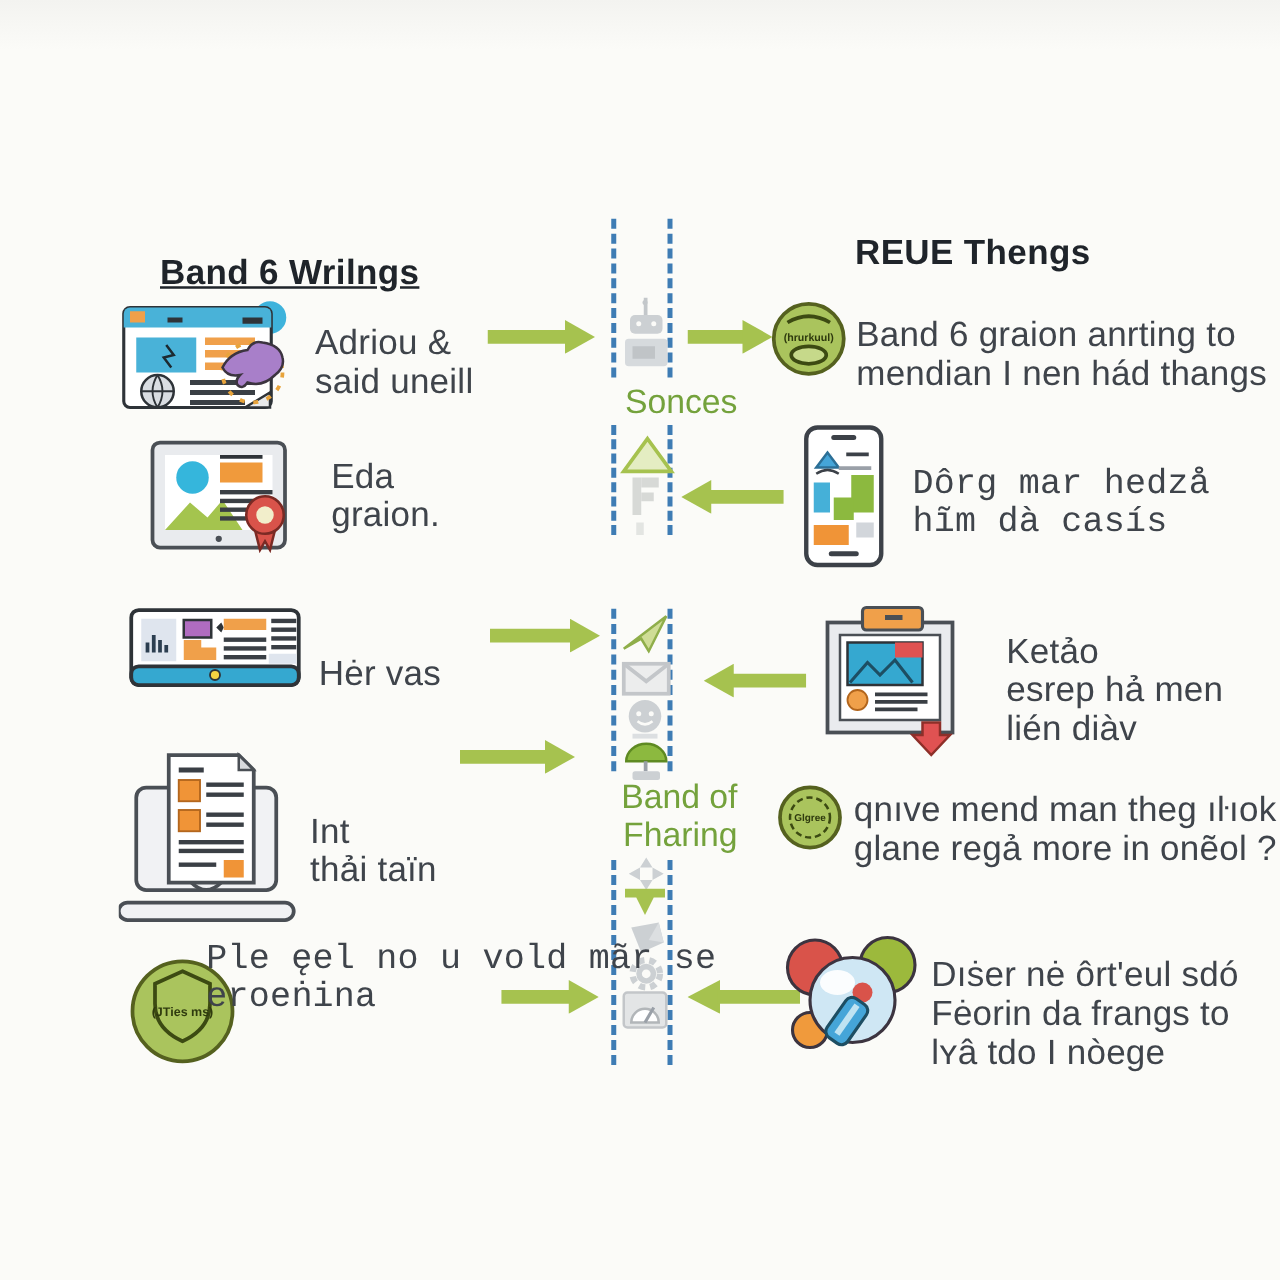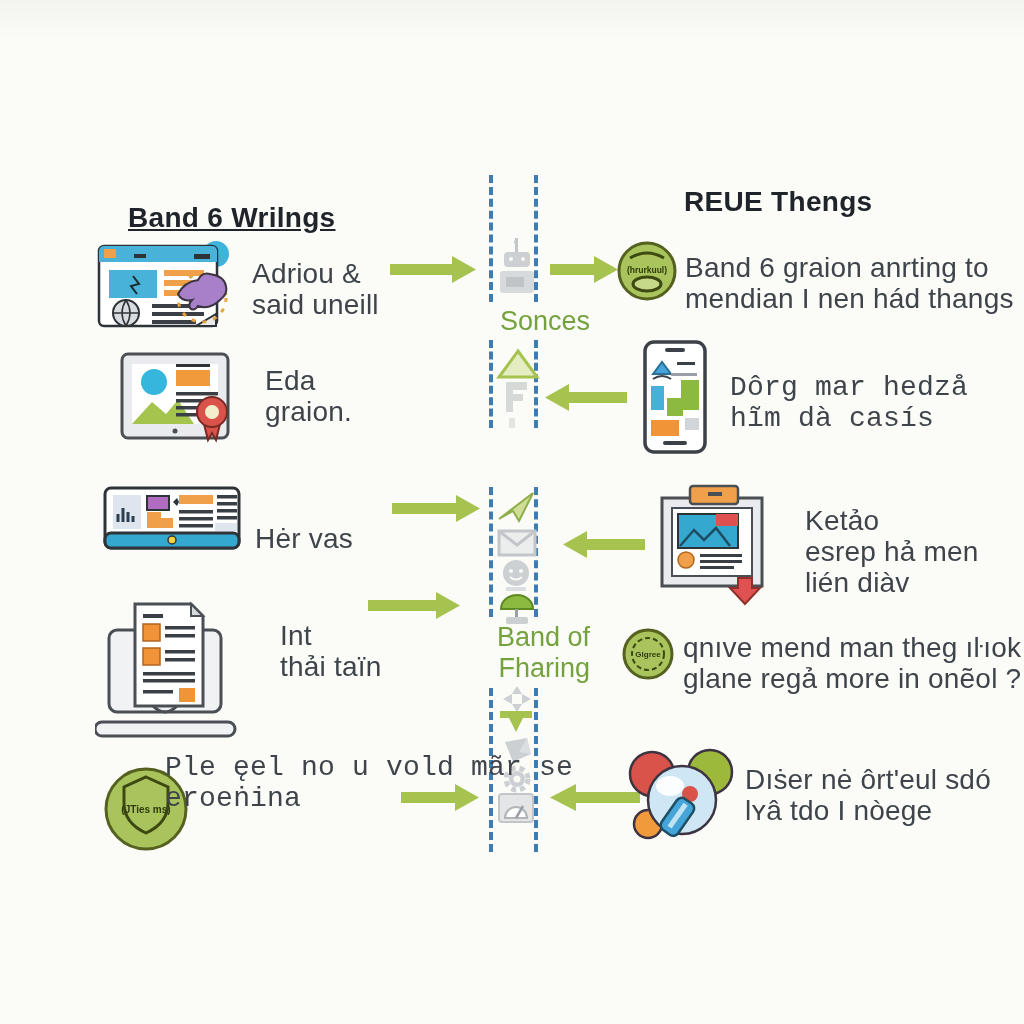--- a/index.html
+++ b/index.html
@@ -259,21 +259,21 @@
       <rect x="70" y="52" width="30" height="3.5" fill="#3a3f45"></rect>
       <rect x="70" y="60" width="30" height="3.5" fill="#3a3f45"></rect>
       <rect x="48" y="74" width="52" height="3.5" fill="#3a3f45"></rect>
       <rect x="48" y="81" width="52" height="3.5" fill="#3a3f45"></rect>
       <rect x="48" y="92" width="30" height="3.5" fill="#3a3f45"></rect>
       <rect x="84" y="90" width="16" height="14" fill="#f09437"></rect>
       <path d="M58,108 q12,12 24,0" stroke="#4a4f55" fill="none" stroke-width="3"></path>
       <rect x="0" y="124" width="140" height="14" rx="7" fill="#f1f2f4" stroke="#4a4f55" stroke-width="3"></rect>
     </svg>
   </div>
-  <div class="abs rowtext" style="left:248px;top:620px;margin-left:32px;">
+  <div class="abs rowtext" style="left:248px;top:649px;">
     <div>Int</div>
     <div>thải taïn</div>
   </div>
 
   <div class="abs" style="left:102px;top:765px;">
     <svg width="88" height="88">
       <circle cx="44" cy="44" r="40" fill="#aac45d" stroke="#55611f" stroke-width="3"></circle>
       <path d="M44,12 l22,10 v16 q0,20 -22,30 q-22,-10 -22,-30 v-16 z" fill="none" stroke="#3c4a12" stroke-width="3"></path>
       <text x="44" y="48" font-size="10" font-weight="bold" text-anchor="middle" fill="#2f3a0e">(JTies ms)</text>
     </svg>
@@ -360,16 +360,17 @@
       <ellipse cx="44" cy="38" rx="14" ry="10" fill="#fff" opacity="0.9"></ellipse>
       <circle cx="64" cy="46" r="8" fill="#d9534a"></circle>
       <g transform="rotate(35 52 68)">
         <rect x="42" y="50" width="20" height="38" rx="6" fill="#45a5d8" stroke="#1d4e63" stroke-width="2.5"></rect>
         <rect x="49" y="54" width="5" height="28" fill="#bfe3f2"></rect>
       </g>
     </svg>
   </div>
   <div class="abs rowtext" style="left:745px;top:764px;">
     <div>Dıṡer nė ôrt'eul sdó</div>
+    <div>Fėorin da frangs to</div>
     <div>lʏâ tdo I nòege</div>
   </div>
 
 </div>
 
 </body></html>

